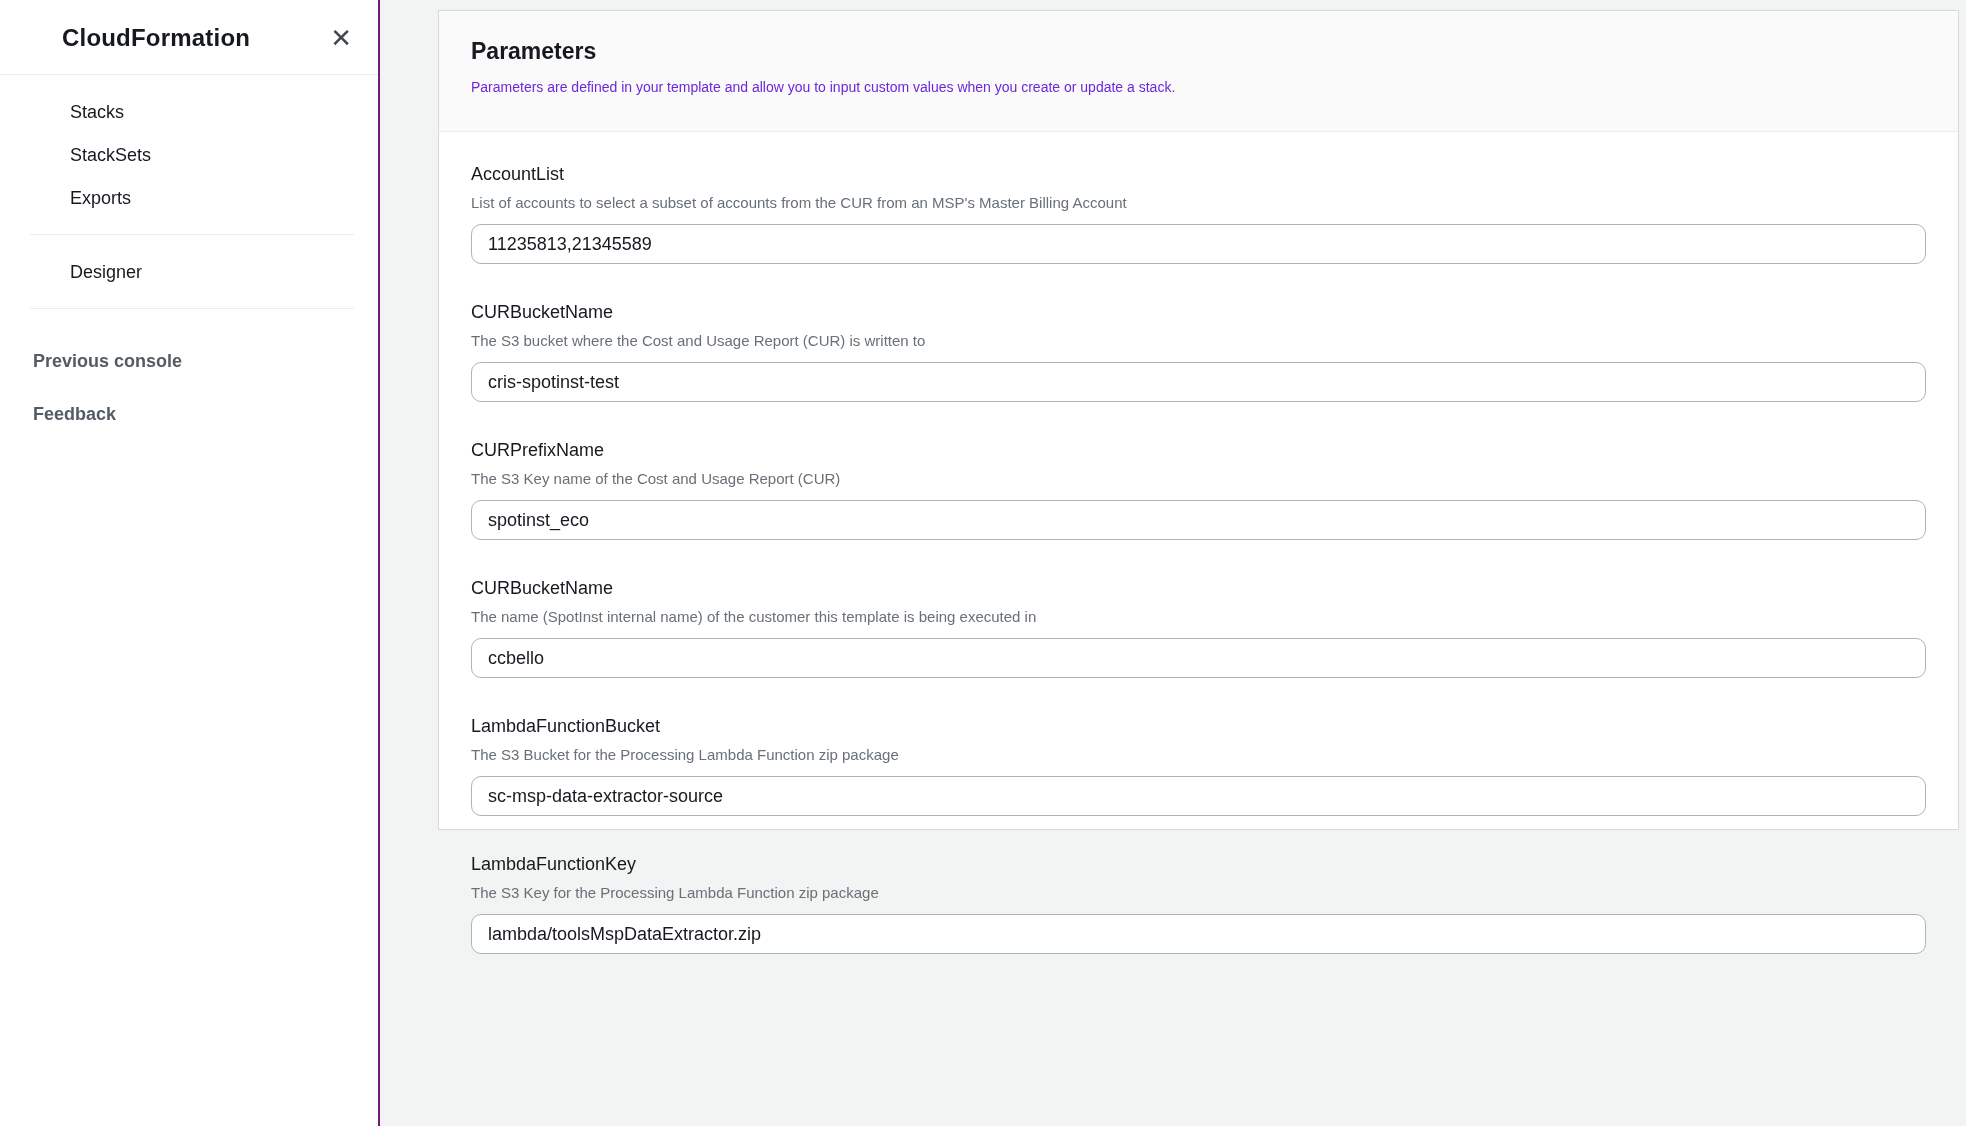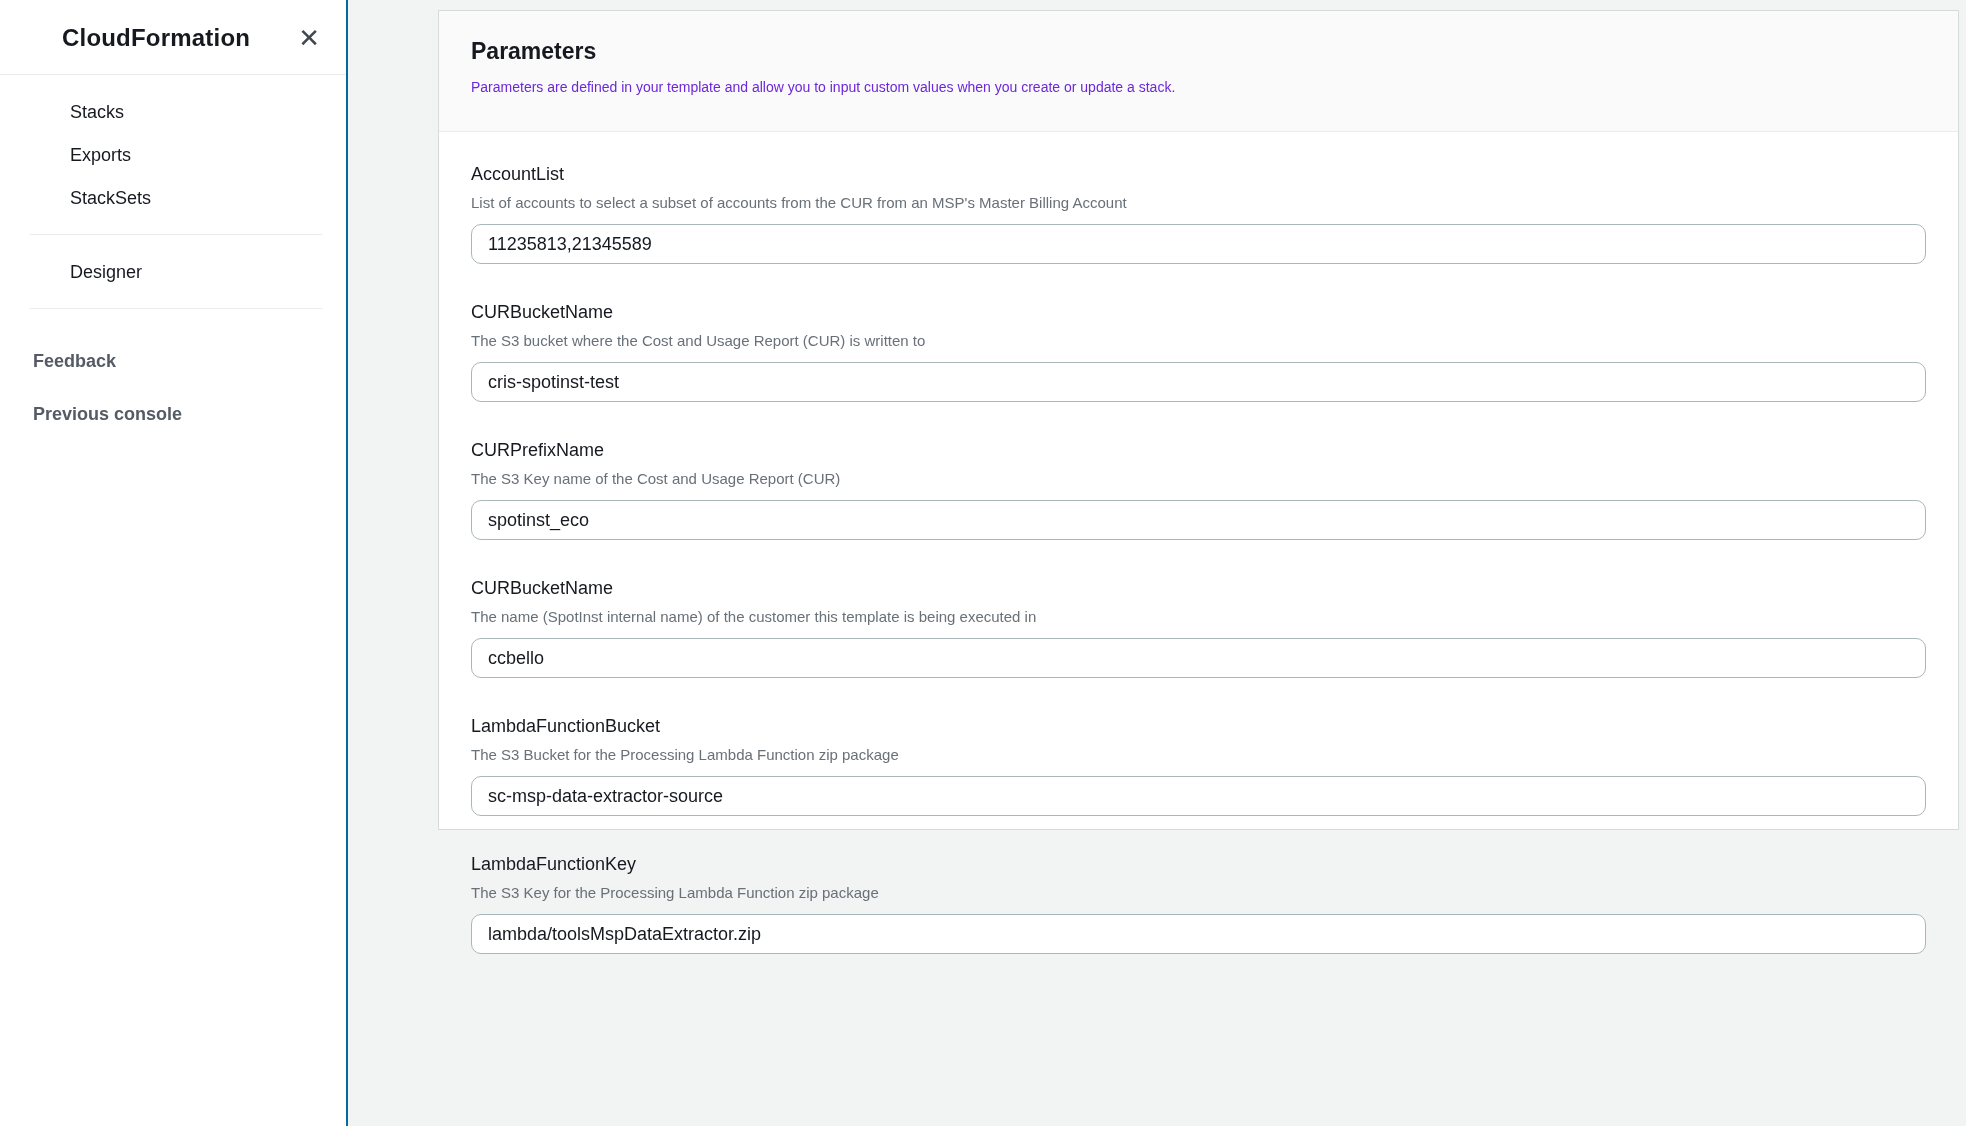--- a/index.html
+++ b/index.html
@@ -8,23 +8,23 @@
     background: #f2f3f3;
     font-family: "Liberation Sans", sans-serif;
     overflow: hidden;
     position: relative;
     color: #16191f;
   }
 
   
   .sidebar {
     position: absolute; left: 0; top: 0;
-    width: 348px; height: 1126px;
+    width: 380px; height: 1126px;
     background: #ffffff;
-    border-right: 2px solid #0369a1;
+    border-right: 2px solid #701a75;
   }
   .sidebar-header {
     display: flex; align-items: center; justify-content: space-between;
     padding: 24px 26px 22px 62px;
     border-bottom: 1px solid #eaeded;
   }
   .sidebar-title {
     font-size: 24px; font-weight: 700; color: #16191f;
     letter-spacing: 0.2px;
   }
@@ -98,39 +98,39 @@
 <nav class="sidebar">
   <div class="sidebar-header">
     <span class="sidebar-title">CloudFormation</span>
     <button class="close-btn">✕</button>
   </div>
 
   <div class="nav-list">
 
       <div class="nav-item">Stacks</div>
 
+      <div class="nav-item">StackSets</div>
+
       <div class="nav-item">Exports</div>
-
-      <div class="nav-item">StackSets</div>
     </div>
 
   <hr class="sidebar-divider">
 
   <div class="nav-list">
 
       <div class="nav-item">Designer</div>
     </div>
 
   <hr class="sidebar-divider">
 
   <div class="footer-list">
 
+      <div class="footer-item">Previous console</div>
+
       <div class="footer-item">Feedback</div>
-
-      <div class="footer-item">Previous console</div>
     </div>
 </nav>
 
 <section class="main-panel">
   <header class="panel-header">
     <h1 class="panel-title">Parameters</h1>
     <div class="panel-desc">Parameters are defined in your template and allow you to input custom values when you create or update a stack.</div>
   </header>
 
   <div class="panel-body">

